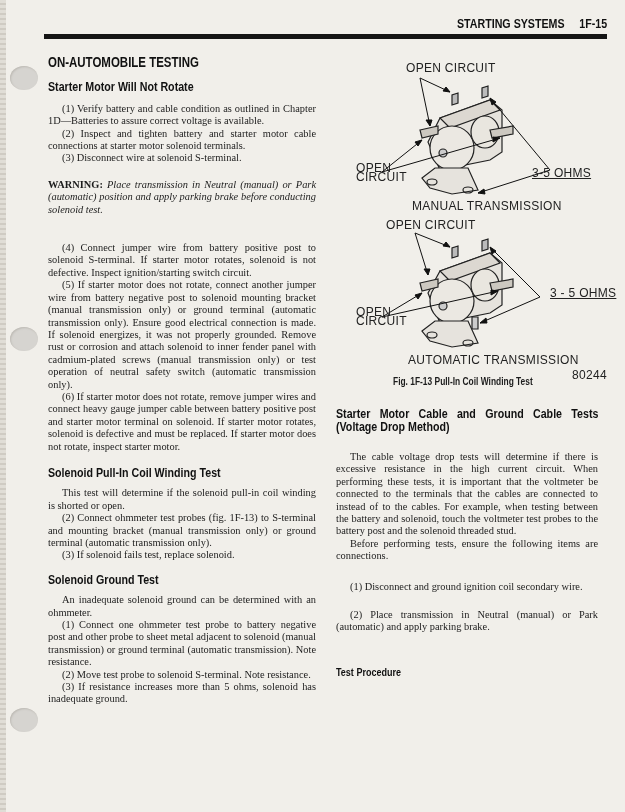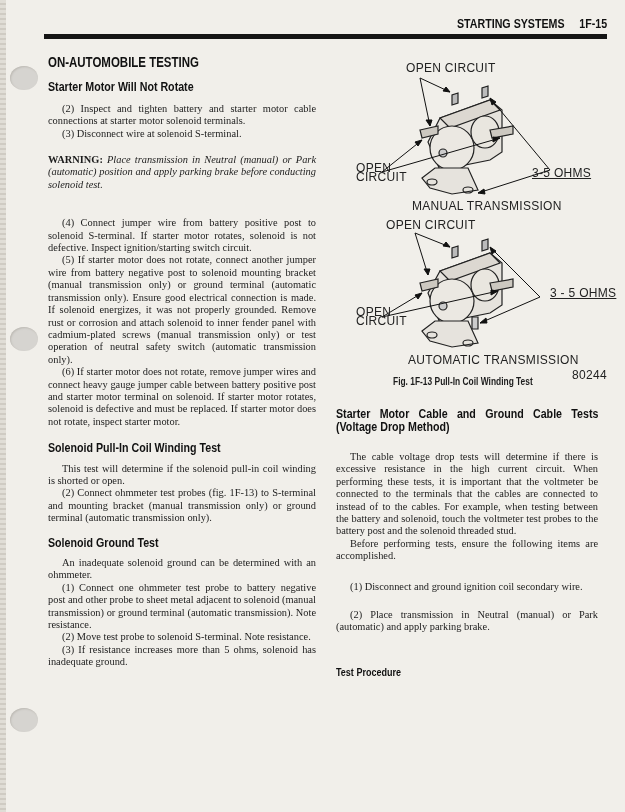--- a/index.html
+++ b/index.html
@@ -45,33 +45,35 @@
 <div class="header-title">
   <span>STARTING SYSTEMS</span><span>1F-15</span>
 </div>
 <div class="rule"></div>
 
 <div class="col" style="left:48px; top:56px; width:268px;">
   <div class="hd h1">ON-AUTOMOBILE TESTING</div>
   <div style="height:13px"></div>
   <div class="hd h2">Starter Motor Will Not Rotate</div>
   <div style="height:9px"></div>
+  <p>(1) Verify battery and cable condition as outlined in Chapter 1D—Batteries to assure correct voltage is available.</p>
   <p>(2) Inspect and tighten battery and starter motor cable connections at starter motor solenoid terminals.</p>
   <p>(3) Disconnect wire at solenoid S-terminal.</p>
   <div style="height:14px"></div>
   <p class="np warn"><b>WARNING:</b> <i>Place transmission in Neutral (manual) or Park (automatic) position and apply parking brake before conducting solenoid test.</i></p>
   <div style="height:26px"></div>
   <p>(4) Connect jumper wire from battery positive post to solenoid S-terminal. If starter motor rotates, solenoid is not defective. Inspect ignition/starting switch circuit.</p>
   <p>(5) If starter motor does not rotate, connect another jumper wire from battery negative post to solenoid mounting bracket (manual transmission only) or ground terminal (automatic transmission only). Ensure good electrical connection is made. If solenoid energizes, it was not properly grounded. Remove rust or corrosion and attach solenoid to inner fender panel with cadmium-plated screws (manual transmission only) or test operation of neutral safety switch (automatic transmission only).</p>
   <p>(6) If starter motor does not rotate, remove jumper wires and connect heavy gauge jumper cable between battery positive post and starter motor terminal on solenoid. If starter motor rotates, solenoid is defective and must be replaced. If starter motor does not rotate, inspect starter motor.</p>
   <div style="height:14px"></div>
   <div class="hd h2">Solenoid Pull-In Coil Winding Test</div>
   <div style="height:8px"></div>
   <p>This test will determine if the solenoid pull-in coil winding is shorted or open.</p>
   <p>(2) Connect ohmmeter test probes (fig. 1F-13) to S-terminal and mounting bracket (manual transmission only) or ground terminal (automatic transmission only).</p>
+  <p>(3) If solenoid fails test, replace solenoid.</p>
   <div style="height:12px"></div>
   <div class="hd h2">Solenoid Ground Test</div>
   <div style="height:8px"></div>
   <p>An inadequate solenoid ground can be determined with an ohmmeter.</p>
   <p>(1) Connect one ohmmeter test probe to battery negative post and other probe to sheet metal adjacent to solenoid (manual transmission) or ground terminal (automatic transmission). Note resistance.</p>
   <p>(2) Move test probe to solenoid S-terminal. Note resistance.</p>
   <p>(3) If resistance increases more than 5 ohms, solenoid has inadequate ground.</p>
 </div>
 
 <svg style="left:340px; top:60px;" width="270" height="150">
@@ -145,21 +147,21 @@
 <div class="fig-label" style="left:550px; top:289px;text-decoration:underline;">3 - 5 OHMS</div>
 <div class="fig-label" style="left:408px; top:356px;">AUTOMATIC TRANSMISSION</div>
 
 <div class="caption" style="left:393px; top:375px;">Fig. 1F-13   Pull-In Coil Winding Test</div>
 <div class="fig-label" style="left:572px; top:371px;">80244</div>
 
 <div class="col" style="left:336px; top:407px; width:262px;">
   <div class="hd h2" style="white-space:normal; width:320px; line-height:13px;">Starter Motor Cable and Ground Cable Tests (Voltage Drop Method)</div>
   <div style="height:18px"></div>
   <p>The cable voltage drop tests will determine if there is excessive resistance in the high current circuit. When performing these tests, it is important that the voltmeter be connected to the terminals that the cables are connected to instead of to the cables. For example, when testing between the battery and solenoid, touch the voltmeter test probes to the battery post and the solenoid threaded stud.</p>
-  <p>Before performing tests, ensure the following items are accomplished.</p>
+  <p>Before performing tests, ensure the following items are connections.</p>
   <div style="height:18px"></div>
   <p>(1) Disconnect and ground ignition coil secondary wire.</p>
   <div style="height:16px"></div>
   <p>(2) Place transmission in Neutral (manual) or Park (automatic) and apply parking brake.</p>
   <div style="height:16px"></div>
   <div style="height:16px"></div>
   <div class="hd h3">Test Procedure</div>
   <div style="height:16px"></div>
 </div>
 

